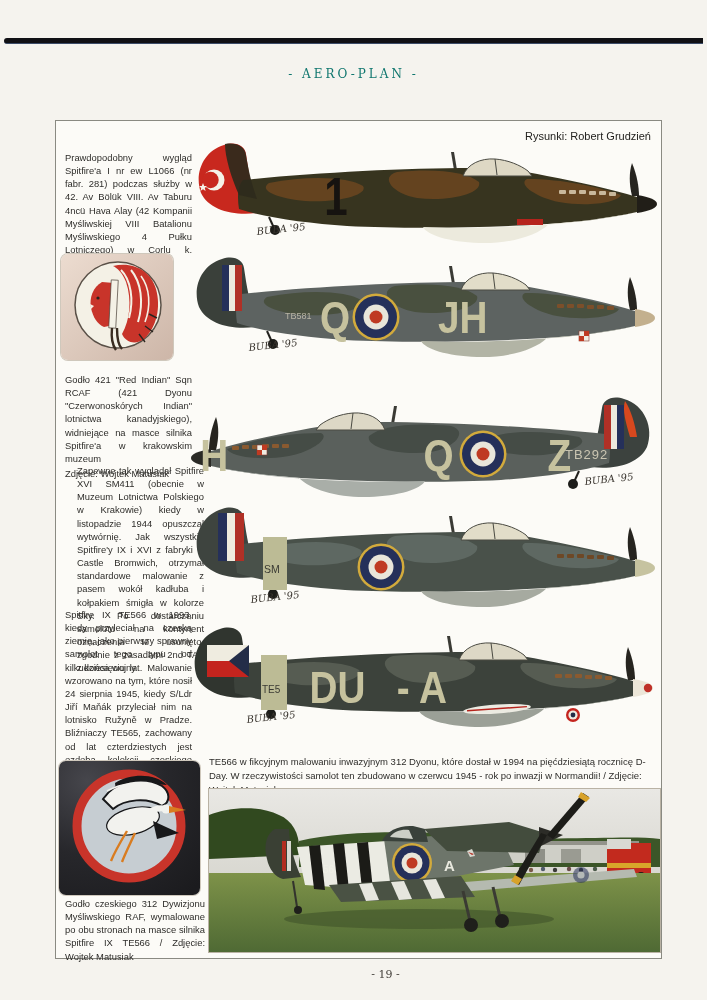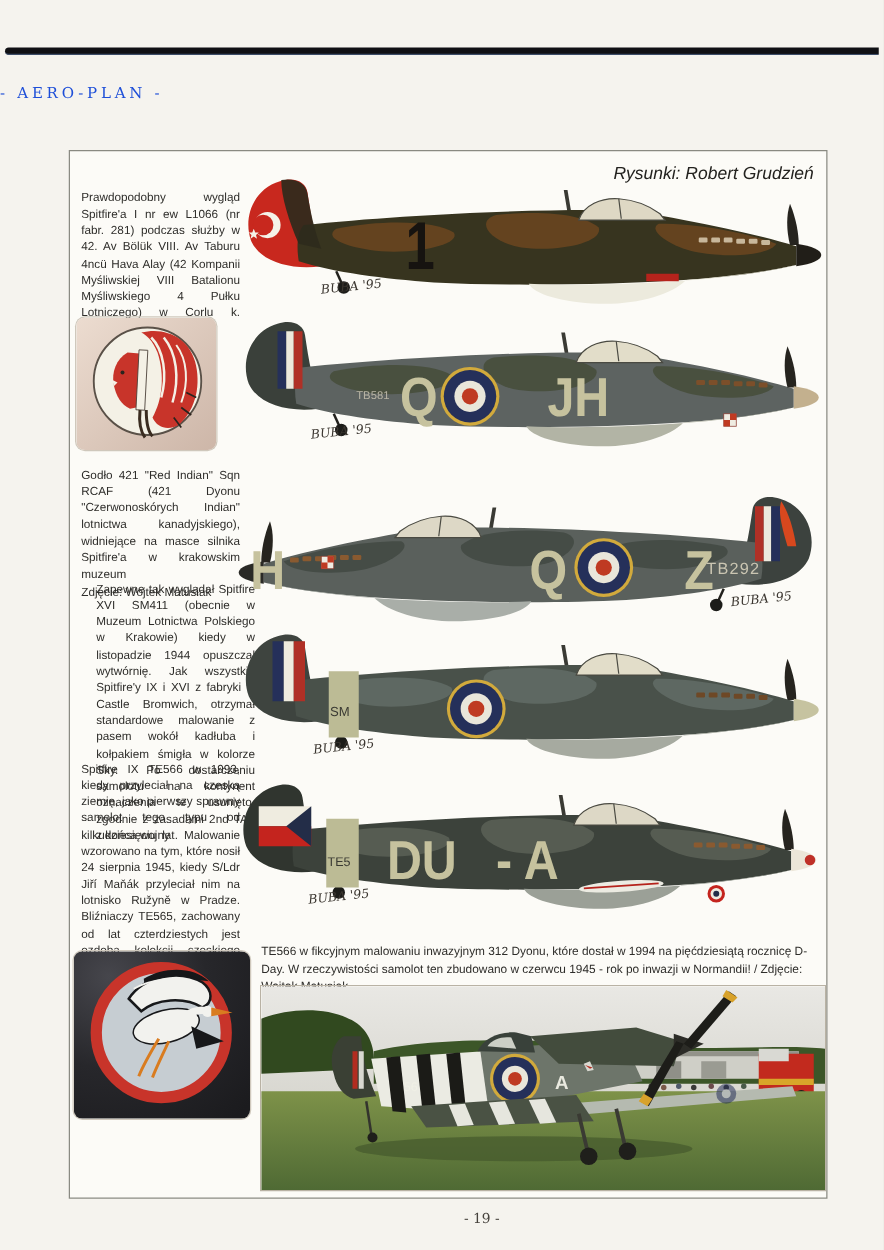--- a/index.html
+++ b/index.html
@@ -1,24 +1,24 @@
 <!DOCTYPE html>
 <html style="--turkish-red: #c8281e; --roundel-blue: #25305a; --roundel-red: #bf3a22; --roundel-yellow: #d2aa3c; --sky-code: #c6c29e; --sky-band: #bcbb95; --badge-red: #c8342a; --czech-red: #c4241e;"><head>
 <meta charset="utf-8">
 <style>
   html,body{margin:0;padding:0;background:#e8e6e0;}
   .page{position:relative;width:707px;height:1000px;background:#f5f3ee;
         font-family:"Liberation Sans",sans-serif;overflow:hidden;margin:0 auto;}
   .topbar{position:absolute;left:4px;top:38px;width:699px;height:5px;background:#101014;
           border-bottom:1px solid #3c4c68;border-radius:3px 0 0 3px;}
-  .mag-title{position:absolute;top:67px;left:0;width:100%;text-align:left;
-             font-family:"DejaVu Serif",serif;font-size:12px;letter-spacing:3px;color:#1d4ed8;}
+  .mag-title{position:absolute;top:67px;left:0;width:100%;text-align:center;
+             font-family:"DejaVu Serif",serif;font-size:12px;letter-spacing:3px;color:#0f766e;}
   .frame{position:absolute;left:55px;top:120px;width:605px;height:837px;
          border:1px solid #8a8a82;background:#fcfbf7;}
-  .artist-credit{position:absolute;right:10px;top:9px;font-size:14px;color:#23221f;font-style:italic;}
+  .artist-credit{position:absolute;right:10px;top:9px;font-size:11px;color:#23221f;}
   .tblock{position:absolute;left:9px;width:127px;font-size:9.4px;line-height:1.4;
           color:#2e2d2a;text-align:justify;}
   .tcredit{margin-top:2px;}
   .b1{top:30px;} .b2{top:252px;} .b3{top:343px;margin-left:12px;} .b4{top:487px;}
   .b5{top:776px;width:140px;}
   .badge{position:absolute;border-radius:7px;overflow:hidden;box-shadow:0 0 0 1px #cfc8bc;}
   .badge1{left:5px;top:133px;width:112px;height:106px;}
   .badge2{left:3px;top:640px;width:141px;height:134px;}
   .profile{position:absolute;width:470px;height:120px;}
   .pr1{left:135px;top:18px;} .pr2{left:133px;top:132px;} .pr3{left:131px;top:272px;}
@@ -149,20 +149,21 @@
           <ellipse cx="74" cy="60" rx="27" ry="13" fill="#f2f2ee" stroke="#17181a" stroke-width="1.2" transform="rotate(-14 74 60)"></ellipse>
           <path d="M94,60 L120,72 L98,78 Z" fill="#17181a"></path>
           <path d="M88,52 C97,47 104,46 108,49" stroke="#f2f2ee" stroke-width="6" fill="none" stroke-linecap="round"></path>
           <circle cx="107" cy="48" r="4.5" fill="#f2f2ee"></circle>
           <path d="M110,45 L127,49 L110,52 Z" fill="#d97c20"></path>
           <path d="M68,70 C62,80 56,90 52,100 M76,72 C71,83 66,93 63,101" stroke="#d97c20" stroke-width="2.4" fill="none"></path>
         </g>
       </svg>
     </div>
 
+    <div class="tblock b5">Godło czeskiego 312 Dywizjonu Myśliwskiego RAF, wymalowane po obu stronach na masce silnika Spitfire IX TE566 / Zdjęcie: Wojtek Matusiak</div>
 
     <svg class="profile pr1" viewBox="0 0 470 120">
       <use href="#spit"></use>
       <path d="M34,5 C46,3 54,8 55,16 C57,28 60,44 66,60 L48,56 C40,38 34,18 34,5 Z" fill="#2e2a1c" opacity="0.92"></path>
       <g>
         <circle cx="23" cy="41" r="10.5" fill="#f5f2e8"></circle>
         <circle cx="19.5" cy="41" r="8.2" fill="var(--turkish-red,#c8281e)"></circle>
         <polygon points="12,44 13.2,47 16,47 13.8,49 14.6,52 12,50.2 9.4,52 10.2,49 8,47 10.8,47" fill="#f5f2e8"></polygon>
       </g>
       <rect x="326" y="80" width="26" height="6" fill="#b5231c"></rect>

